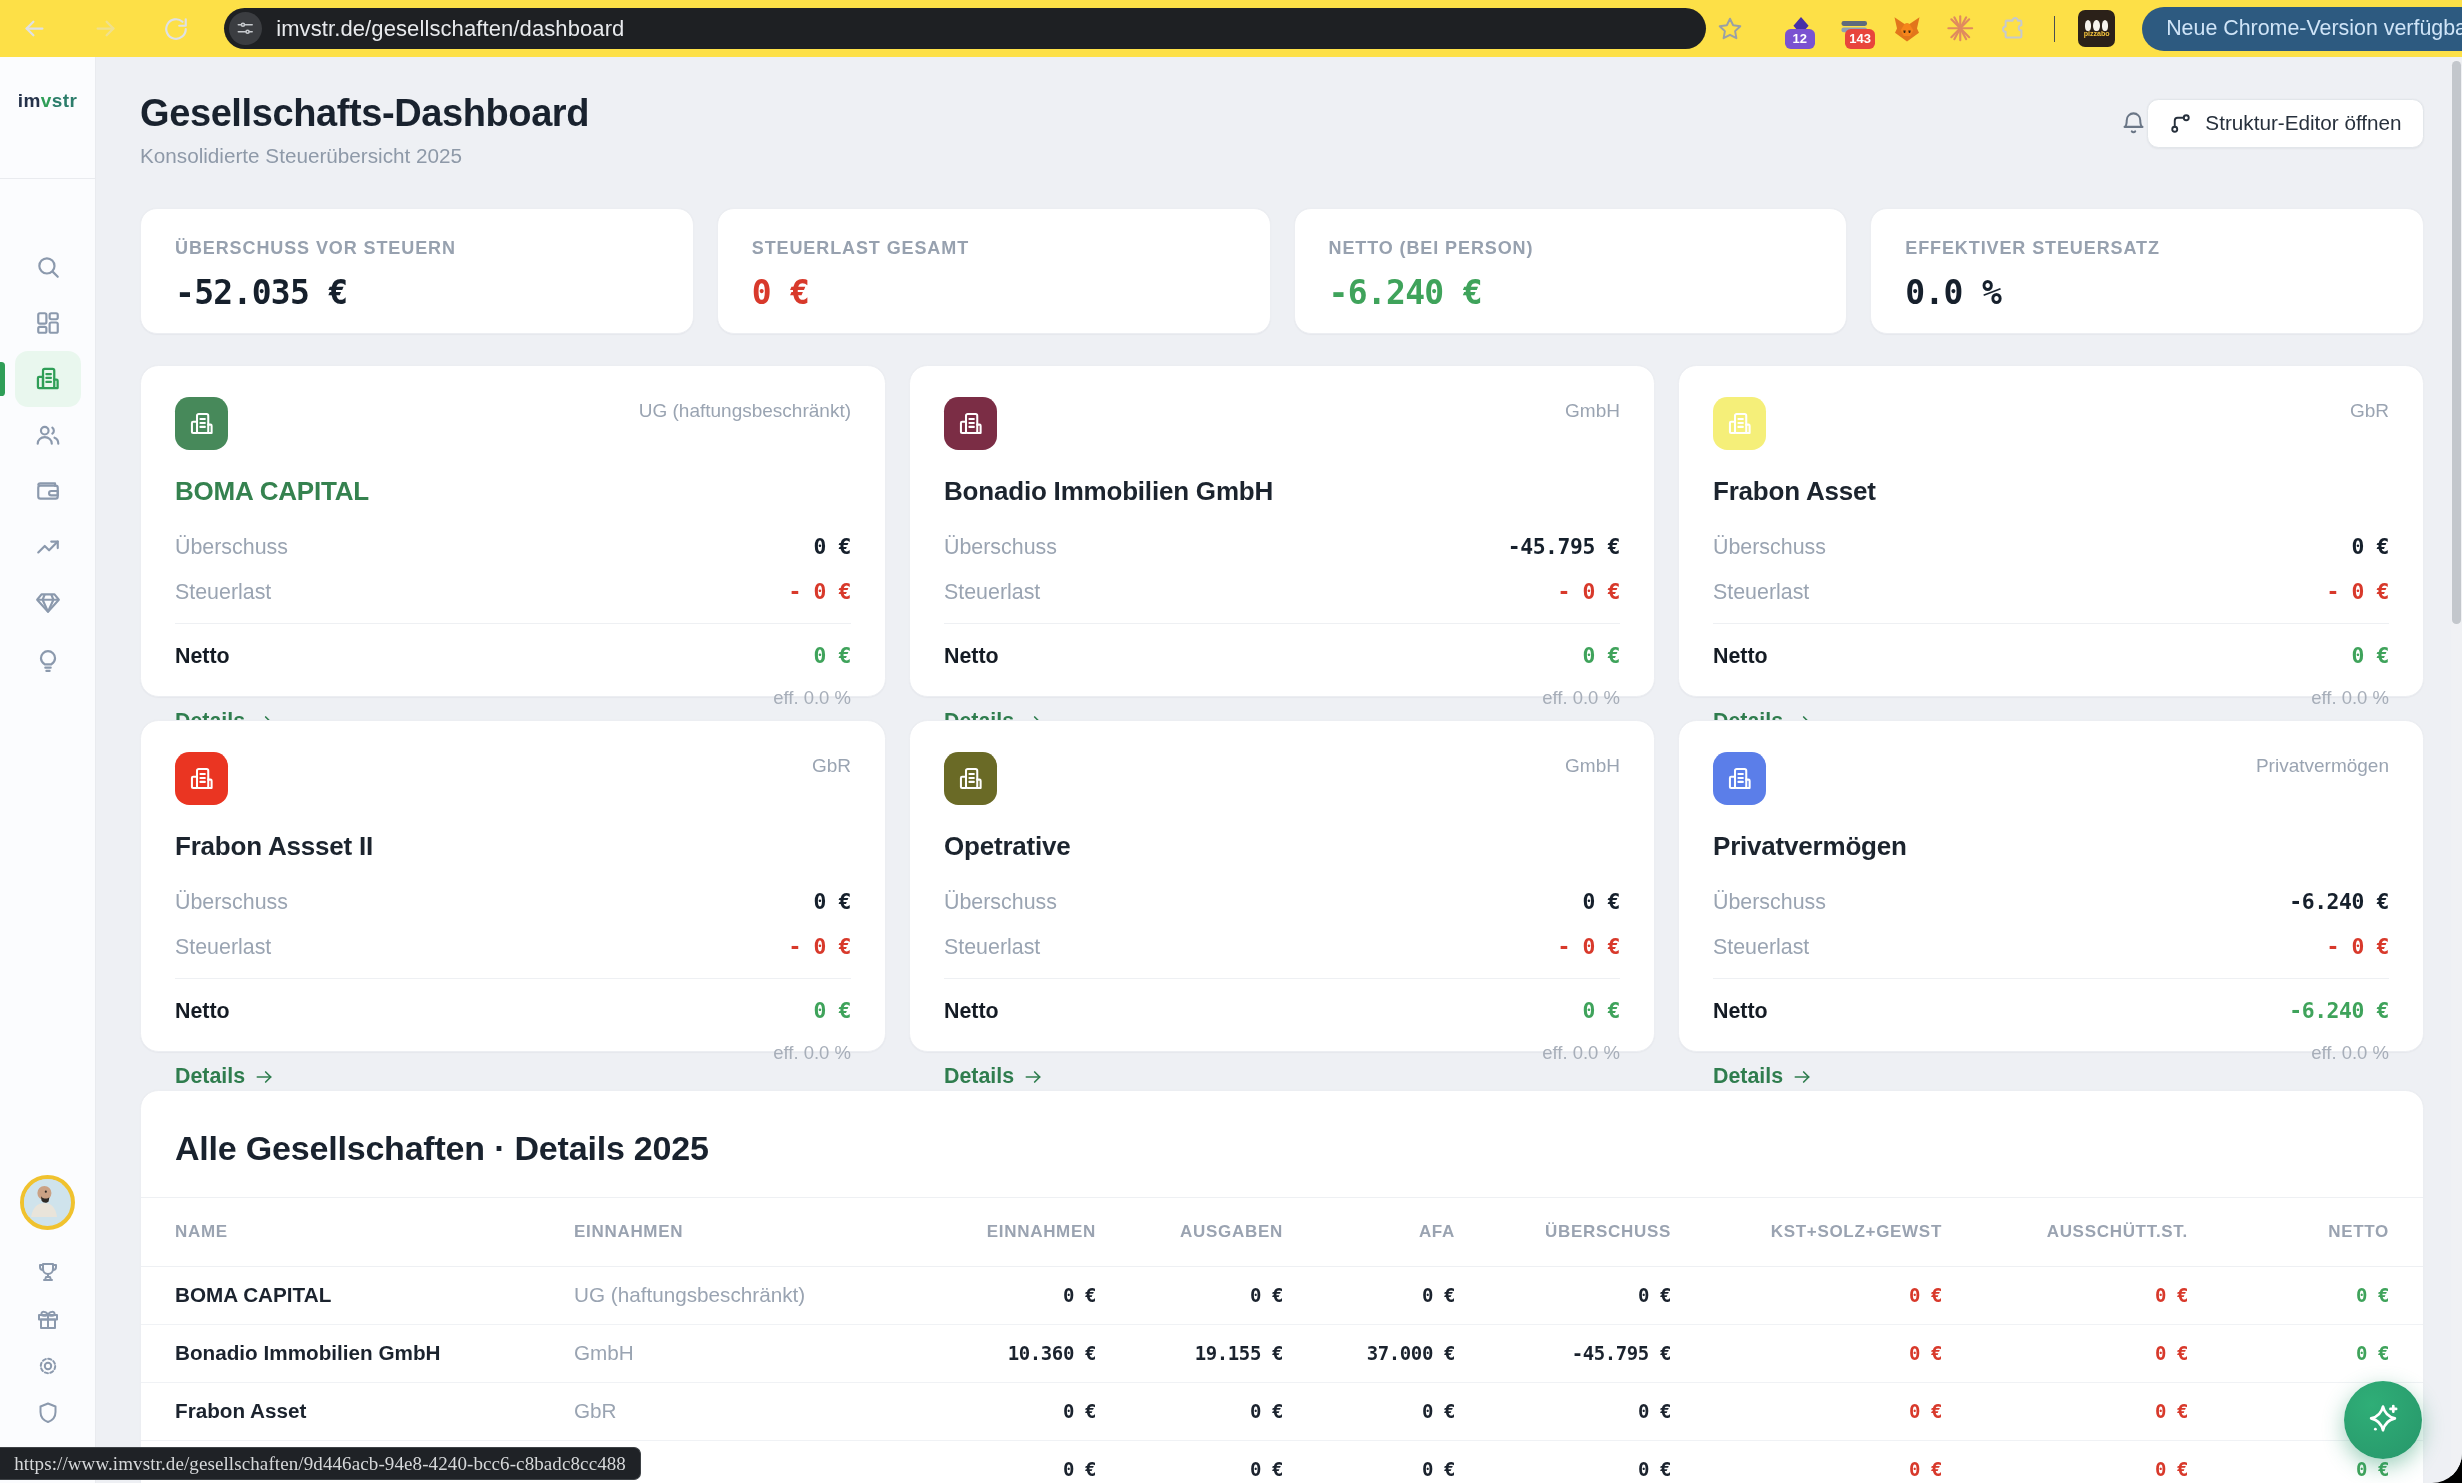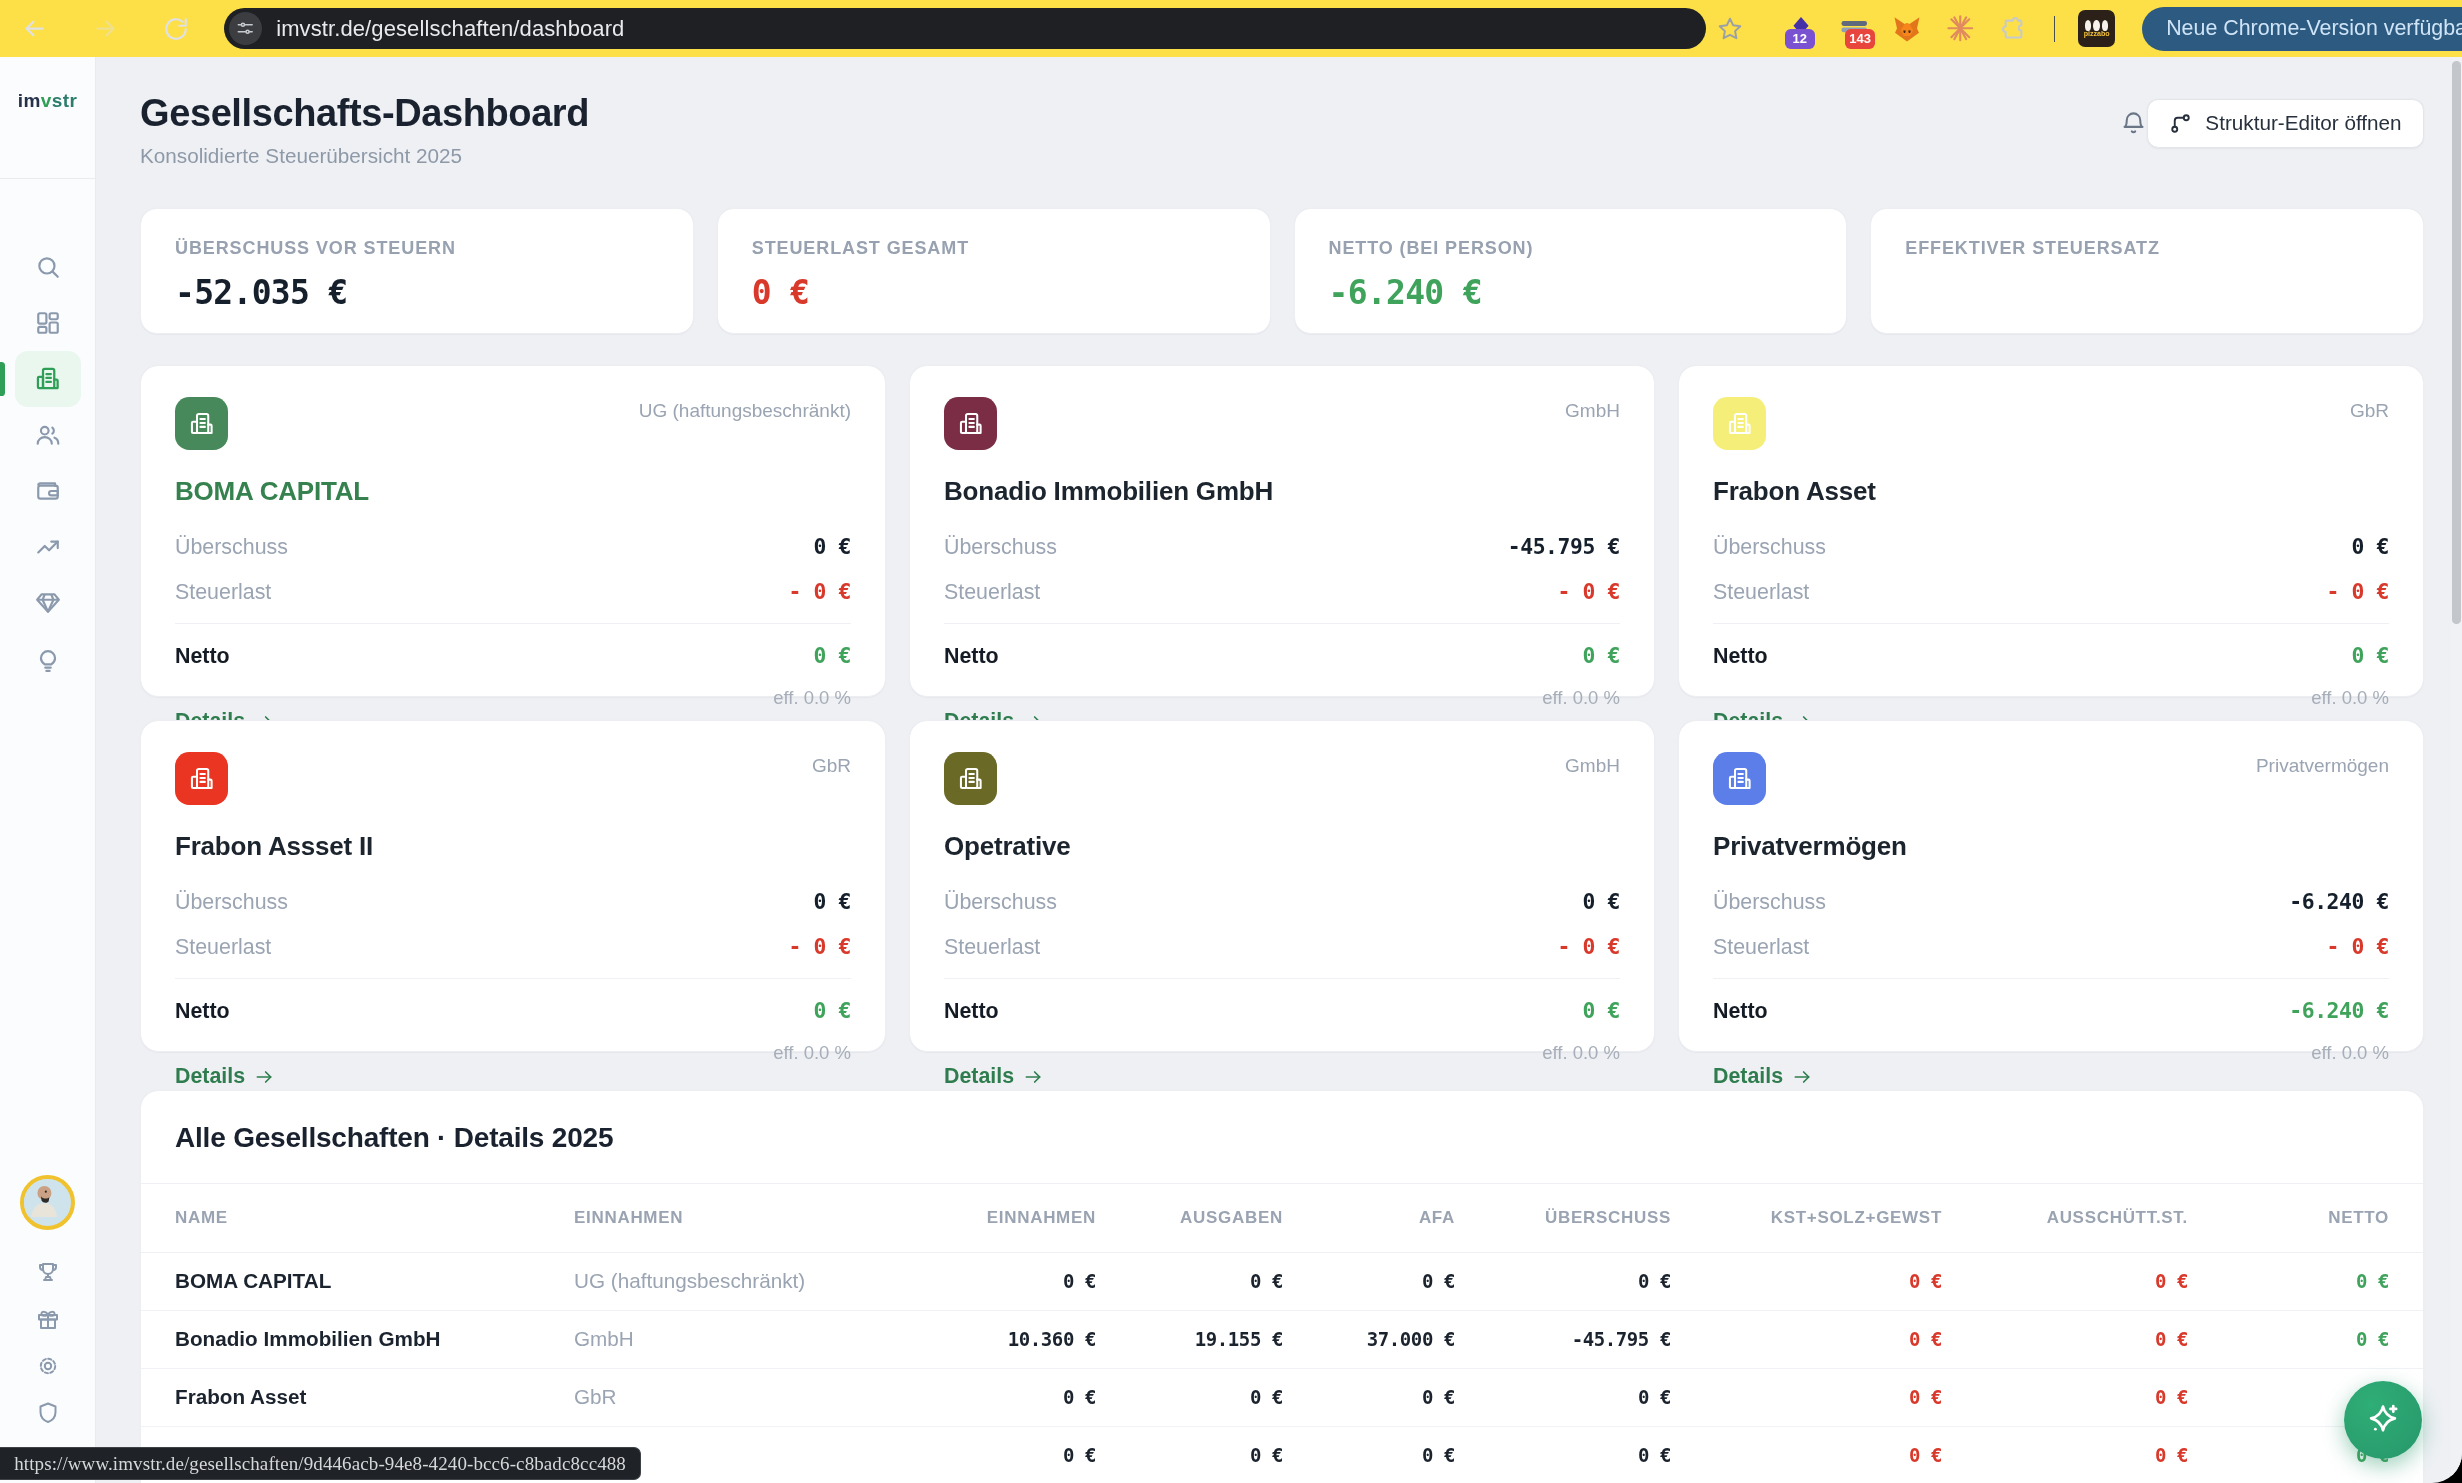--- a/index.html
+++ b/index.html
@@ -83,21 +83,21 @@
   .m-label{font-size:21.4px;color:#9aa4b2;}
   .m-label.bold{color:#141b24;font-weight:700;}
   .m-val{font-family:"DejaVu Sans Mono",monospace;font-size:21.4px;font-weight:600;letter-spacing:-0.4px;color:#16202c;}
   .m-val.red{color:#d8392b}.m-val.green{color:#3fa35b}
   .cc-divider{height:1.4px;background:#eef0f3;margin:0 0 18.5px;}
   .cc-eff{text-align:right;font-size:18.5px;color:#a7aeb9;margin-top:1.4px;}
   .cc-details{margin-top:auto;display:flex;align-items:center;gap:8.5px;font-size:21.4px;font-weight:600;color:#2f7d4e;}
 
   .table-card{margin-top:38px;background:#fff;border:1.4px solid #eceef2;border-radius:18.5px;height:541px;
     box-sizing:border-box;box-shadow:0 0.7px 1.4px rgba(16,24,40,.04);}
-  .tc-title{padding:31px 34px 28.5px;font-size:28px;font-weight:700;color:#19222e;letter-spacing:-0.2px;}
+  .tc-title{padding:31px 34px 28.5px;font-size:34px;font-weight:700;color:#19222e;letter-spacing:-0.2px;margin-top:7px;}
   .t-grid{display:grid;grid-template-columns:399px 342px 180px 187px 172px 216px 271px 246px 201px;
     padding:0 34px;align-items:center;}
   .t-header{border-top:1.4px solid #eef0f3;border-bottom:1.4px solid #eef0f3;height:68px;}
   .th{font-size:17px;font-weight:600;color:#9aa3b1;letter-spacing:0.7px;}
   .th.num{text-align:right;}
   .t-row{height:57px;border-bottom:1.4px solid #f0f2f5;}
   .td-name{font-size:20.7px;font-weight:600;color:#1b232e;}
   .td-form{font-size:20.7px;color:#9aa4b2;}
   .td-num{font-family:"DejaVu Sans Mono",monospace;font-size:19px;font-weight:600;letter-spacing:-0.4px;
     color:#1b232e;text-align:right;}
@@ -361,20 +361,21 @@
     <div class="kpi-value red">0 €</div>
   </div>
 
   <div class="kpi-card">
     <div class="kpi-label">NETTO (BEI PERSON)</div>
     <div class="kpi-value green">-6.240 €</div>
   </div>
 
   <div class="kpi-card">
     <div class="kpi-label">EFFEKTIVER STEUERSATZ</div>
+    <div class="kpi-value">0.0 %</div>
   </div>
 </div>
 
       <div class="cards-grid" id="cards-grid">
   <div class="company-card">
     <div class="cc-head">
       <div class="cc-icon" style="background: rgb(71, 137, 90);">
         <svg width="27" height="27" viewBox="0 0 24 24" fill="none" stroke="#fff" stroke-width="1.8" stroke-linecap="round" stroke-linejoin="round">
                   <rect x="8" y="3.5" width="10" height="17" rx="1.5"></rect>
                   <path d="M4.5 10.5h3.5v10H4.5a1 1 0 0 1-1-1v-8a1 1 0 0 1 1-1z"></path>

